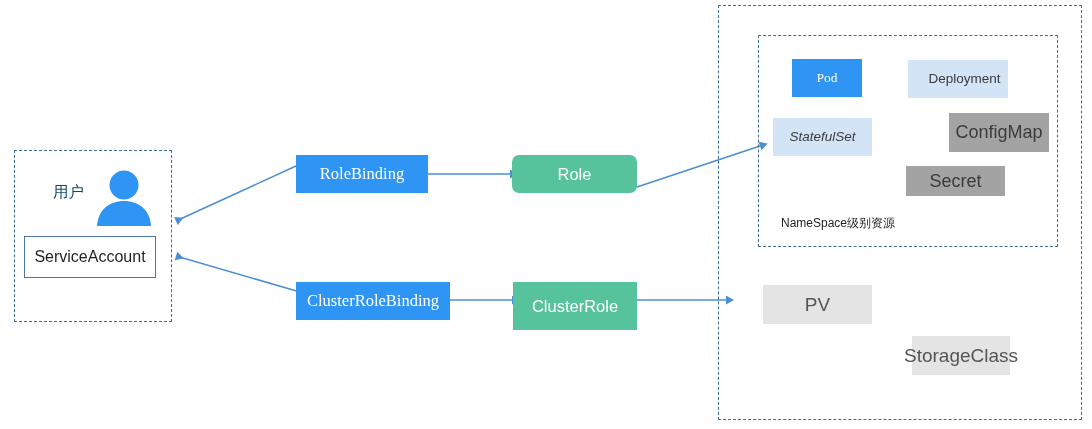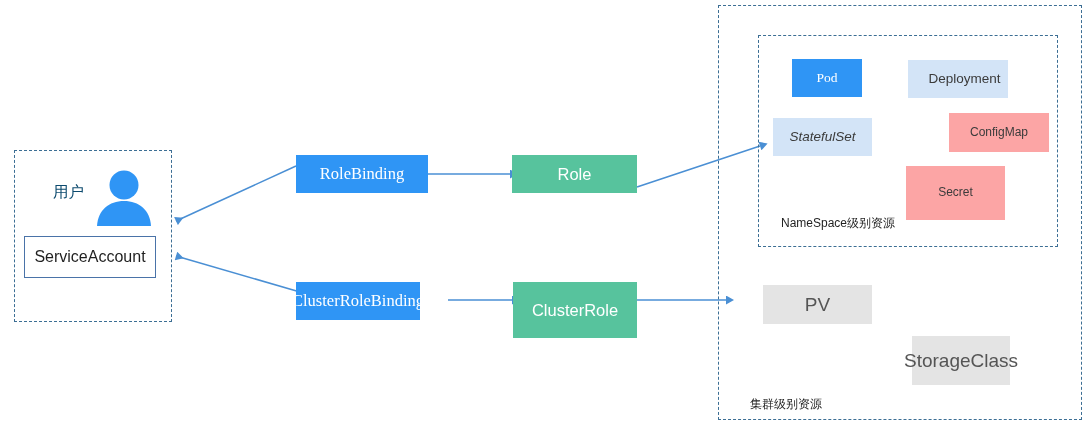--- a/index.html
+++ b/index.html
@@ -47,23 +47,23 @@
     background: #57c39d;
     color: #ffffff;
     font-size: 16.5px;
   }
   .node-lightblue {
     background: #d3e4f7;
     color: #3b3b3b;
     font-size: 13.5px;
   }
   .node-steelblue {
-    background: #fca5a5;
+    background: #a3a3a3;
     color: #3b3b3b;
-    font-size: 12px;
+    font-size: 18px;
   }
   .node-gray {
     background: #e4e4e4;
     color: #555555;
     font-size: 19px;
   }
   .node-solid-border {
     background: #ffffff;
     border: 1.4px solid #4a73a8;
     color: #1f1f1f;
@@ -128,41 +128,40 @@
     <svg class="person-svg" width="62" height="62" viewBox="0 0 62 62" xmlns="http://www.w3.org/2000/svg">
       <circle cx="31" cy="18" r="14.5" fill="#2f95f5"></circle>
       <path d="M31 34 C16 34 5 43 4 59 L58 59 C57 43 46 34 31 34 Z" fill="#2f95f5"></path>
     </svg>
   </div>
 
   <div class="abs node node-solid-border" style="left:24px; top:236px; width:132px; height:42px;">ServiceAccount</div>
 
   <div class="abs node node-blue" style="left:296px; top:155px; width:132px; height:38px;">RoleBinding</div>
 
-  <div class="abs node node-green" style="left:512px; top:155px; width:125px; height:38px;">Role</div>
+  <div class="abs node node-green" style="left:512px; top:155px; width:125px; height:38px;border-radius:7px;">Role</div>
 
-  <div class="abs node node-blue" style="left:296px; top:282px; width:124px; height:38px;text-align:center;">ClusterRoleBinding</div>
+  <div class="abs node node-blue" style="left:296px; top:282px; width:154px; height:38px;text-align:center;">ClusterRoleBinding</div>
 
-  <div class="abs node node-green" style="left:513px; top:282px; width:124px; height:56px;">ClusterRole</div>
+  <div class="abs node node-green" style="left:513px; top:282px; width:124px; height:48px;">ClusterRole</div>
 
   <div class="abs dashed-box" style="left:718px; top:5px; width:364px; height:415px;"></div>
 
   <div class="abs dashed-box-inner" style="left:758px; top:35px; width:300px; height:212px;"></div>
 
   <div class="abs node node-blue" style="left:792px; top:59px; width:70px; height:38px; font-size:13.5px;">Pod</div>
 
   <div class="abs node node-lightblue" style="left:908px; top:60px; width:100px; height:38px;padding-left:13px;">Deployment</div>
 
   <div class="abs node node-lightblue" style="left:773px; top:118px; width:99px; height:38px;font-style:italic;">StatefulSet</div>
 
   <div class="abs node node-steelblue" style="left:949px; top:113px; width:100px; height:39px;">ConfigMap</div>
 
-  <div class="abs node node-steelblue" style="left:906px; top:166px; width:99px; height:54px;">Secret</div>
+  <div class="abs node node-steelblue" style="left:906px; top:166px; width:99px; height:30px;">Secret</div>
 
   <span class="abs group-caption" style="left:781px; top:215px;">NameSpace级别资源</span>
 
   <div class="abs node node-gray" style="left:763px; top:285px; width:109px; height:39px;">PV</div>
 
-  <div class="abs node node-gray" style="left:912px; top:336px; width:98px; height:49px;">StorageClass</div>
+  <div class="abs node node-gray" style="left:912px; top:336px; width:98px; height:39px;">StorageClass</div>
 
-  <span class="abs group-caption" style="left:750px; top:396px;">集群级别资源</span>
 
 </div>
 
 </body></html>

